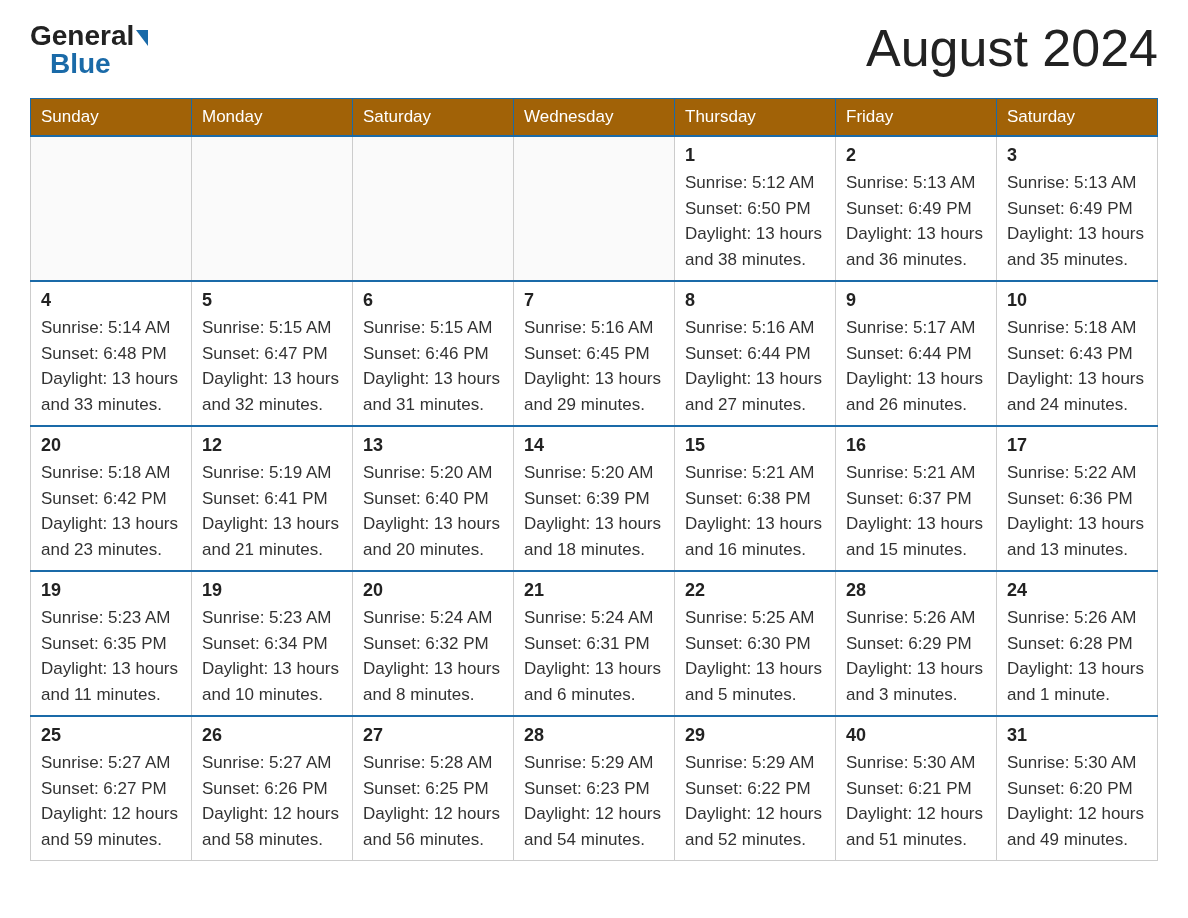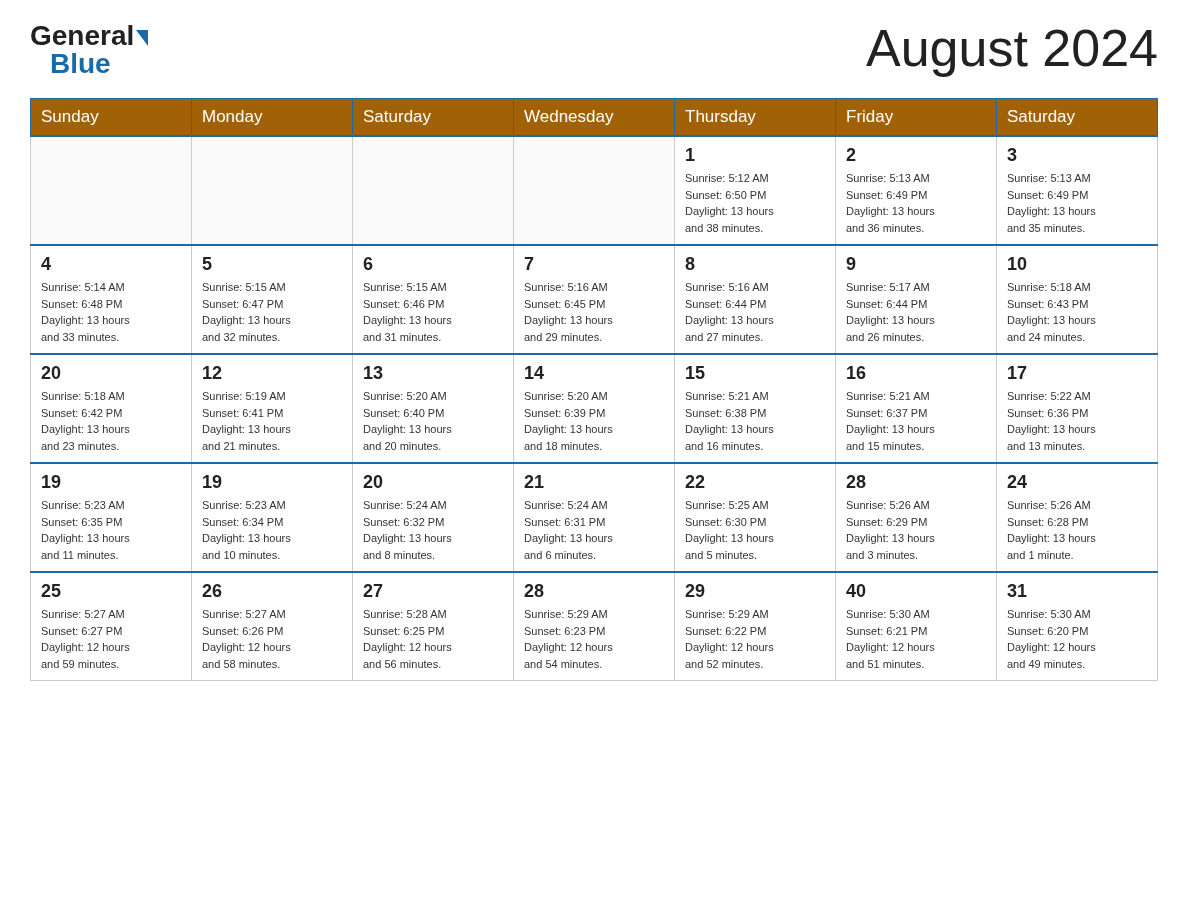--- a/index.html
+++ b/index.html
@@ -86,21 +86,21 @@
       color: #333;
     }
     .day-num {
       font-size: 18px;
       font-weight: bold;
       color: #222;
       display: block;
       margin-bottom: 4px;
     }
     .day-info {
-      font-size: 11px;
+      font-size: 17px;
       color: #333;
       line-height: 1.5;
     }
     .empty-cell {
       background: #fafafa;
     }
     
     .week-row td {
       border-top: 2px solid #1a6aa8;
     }

